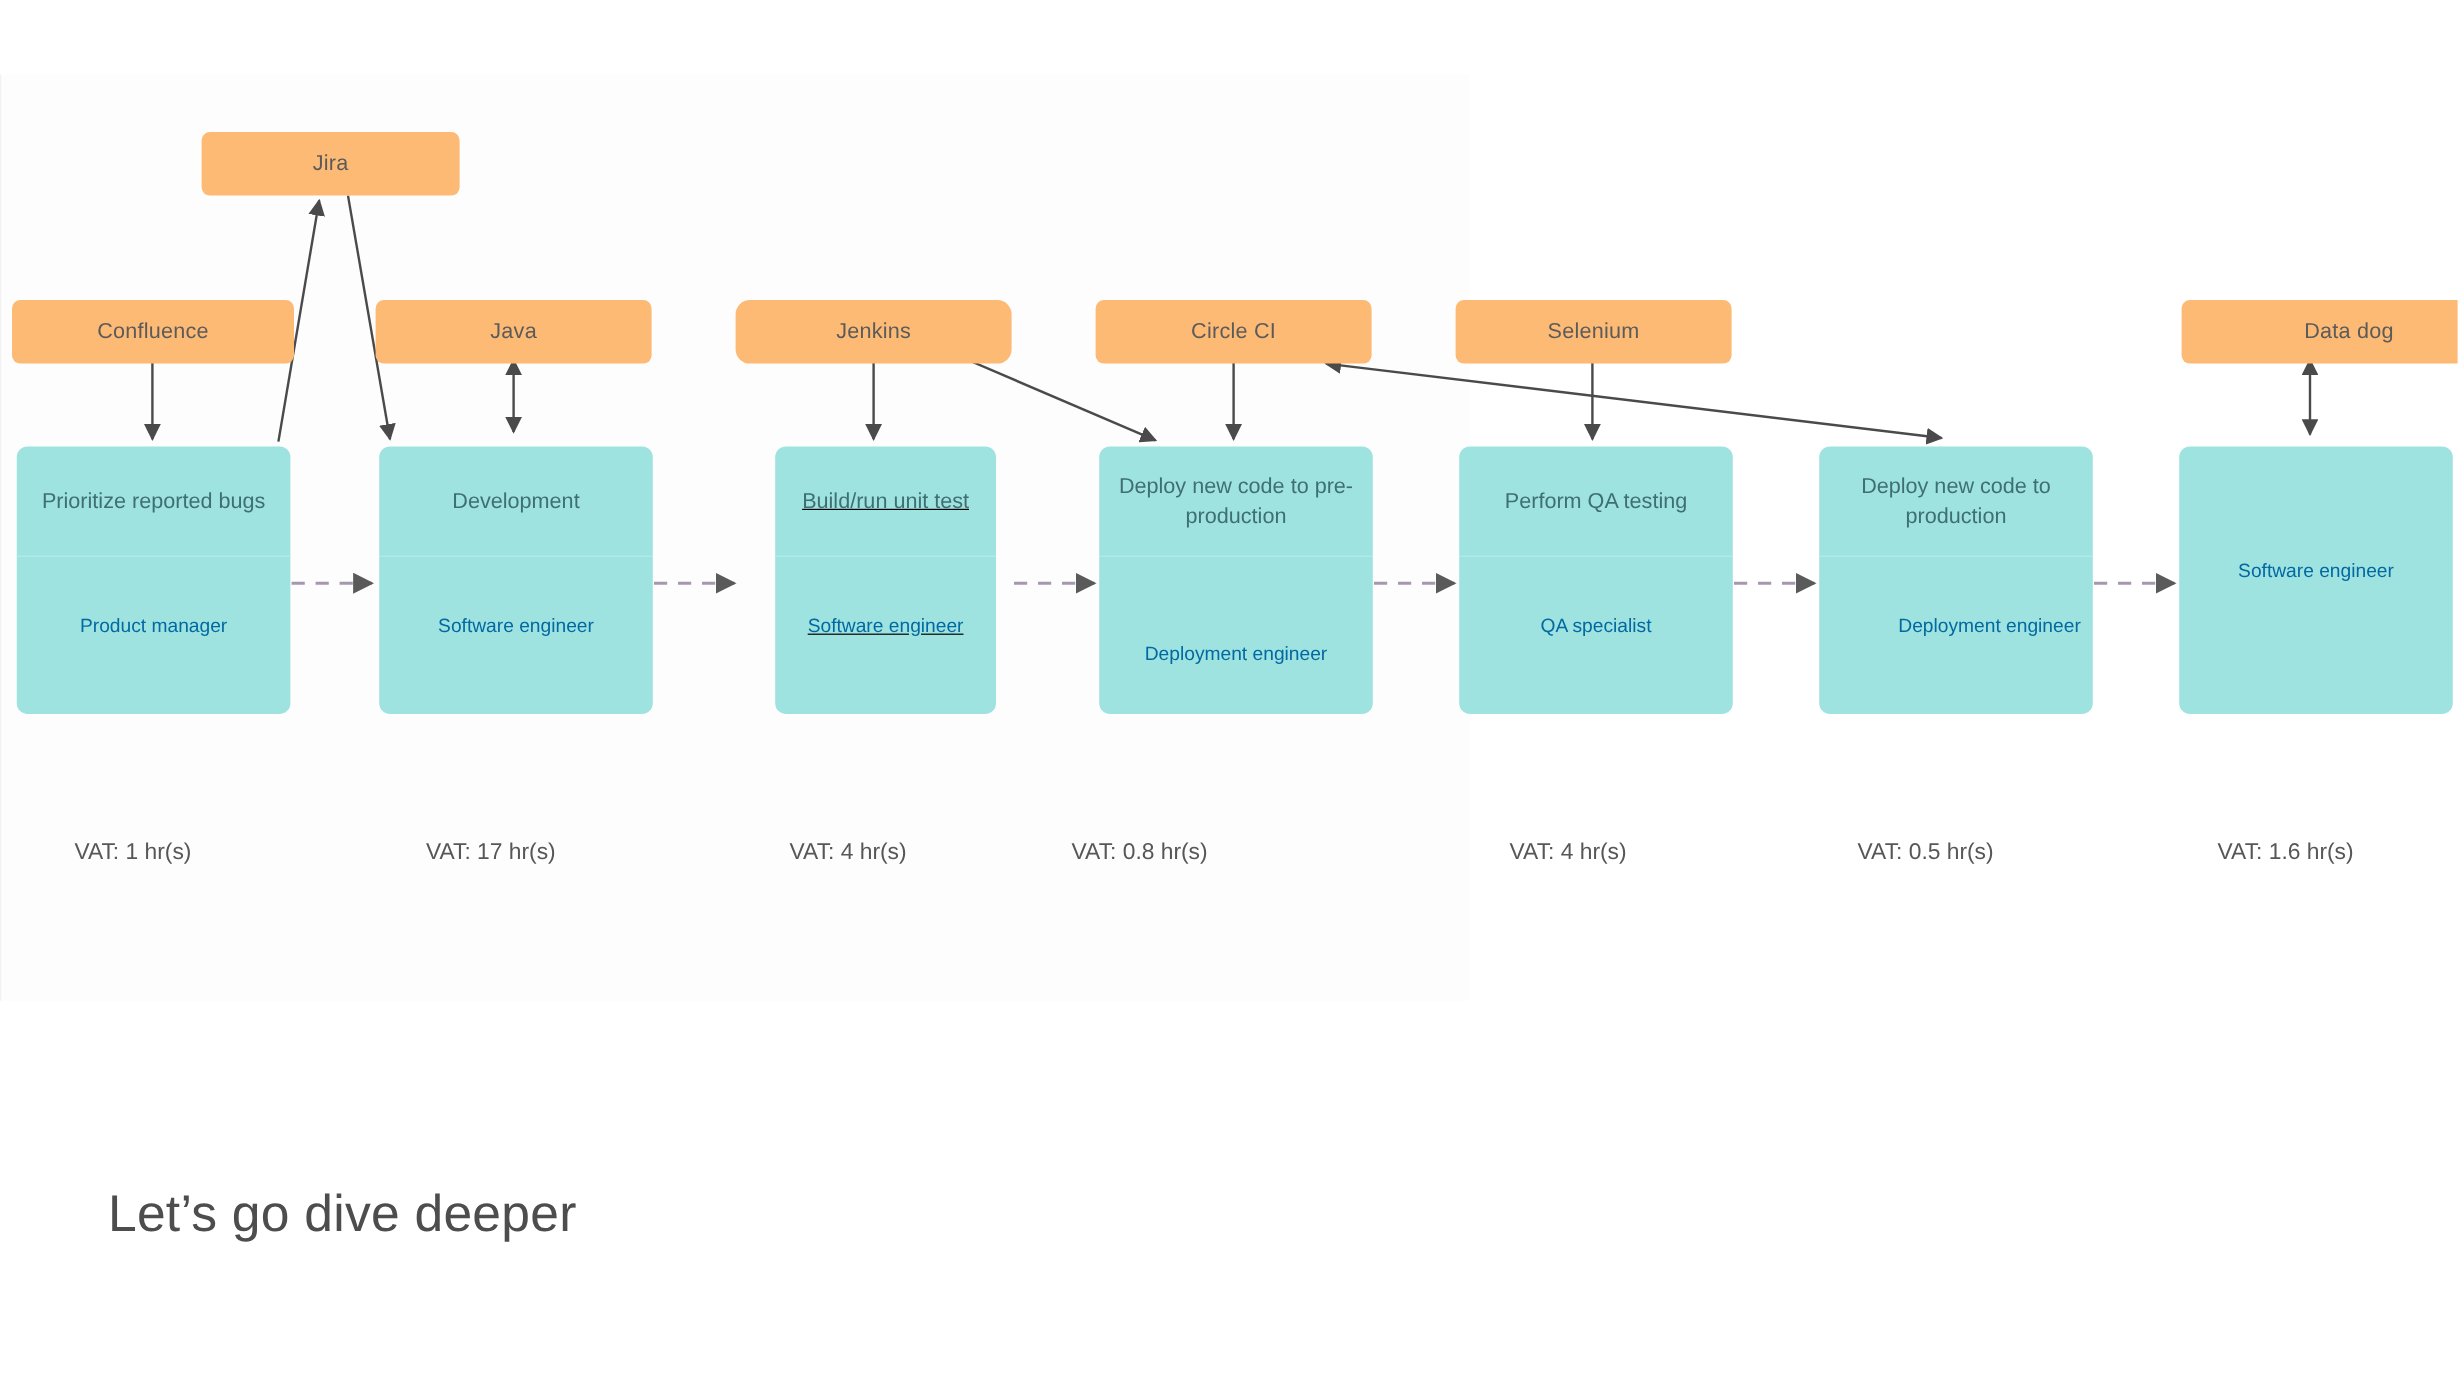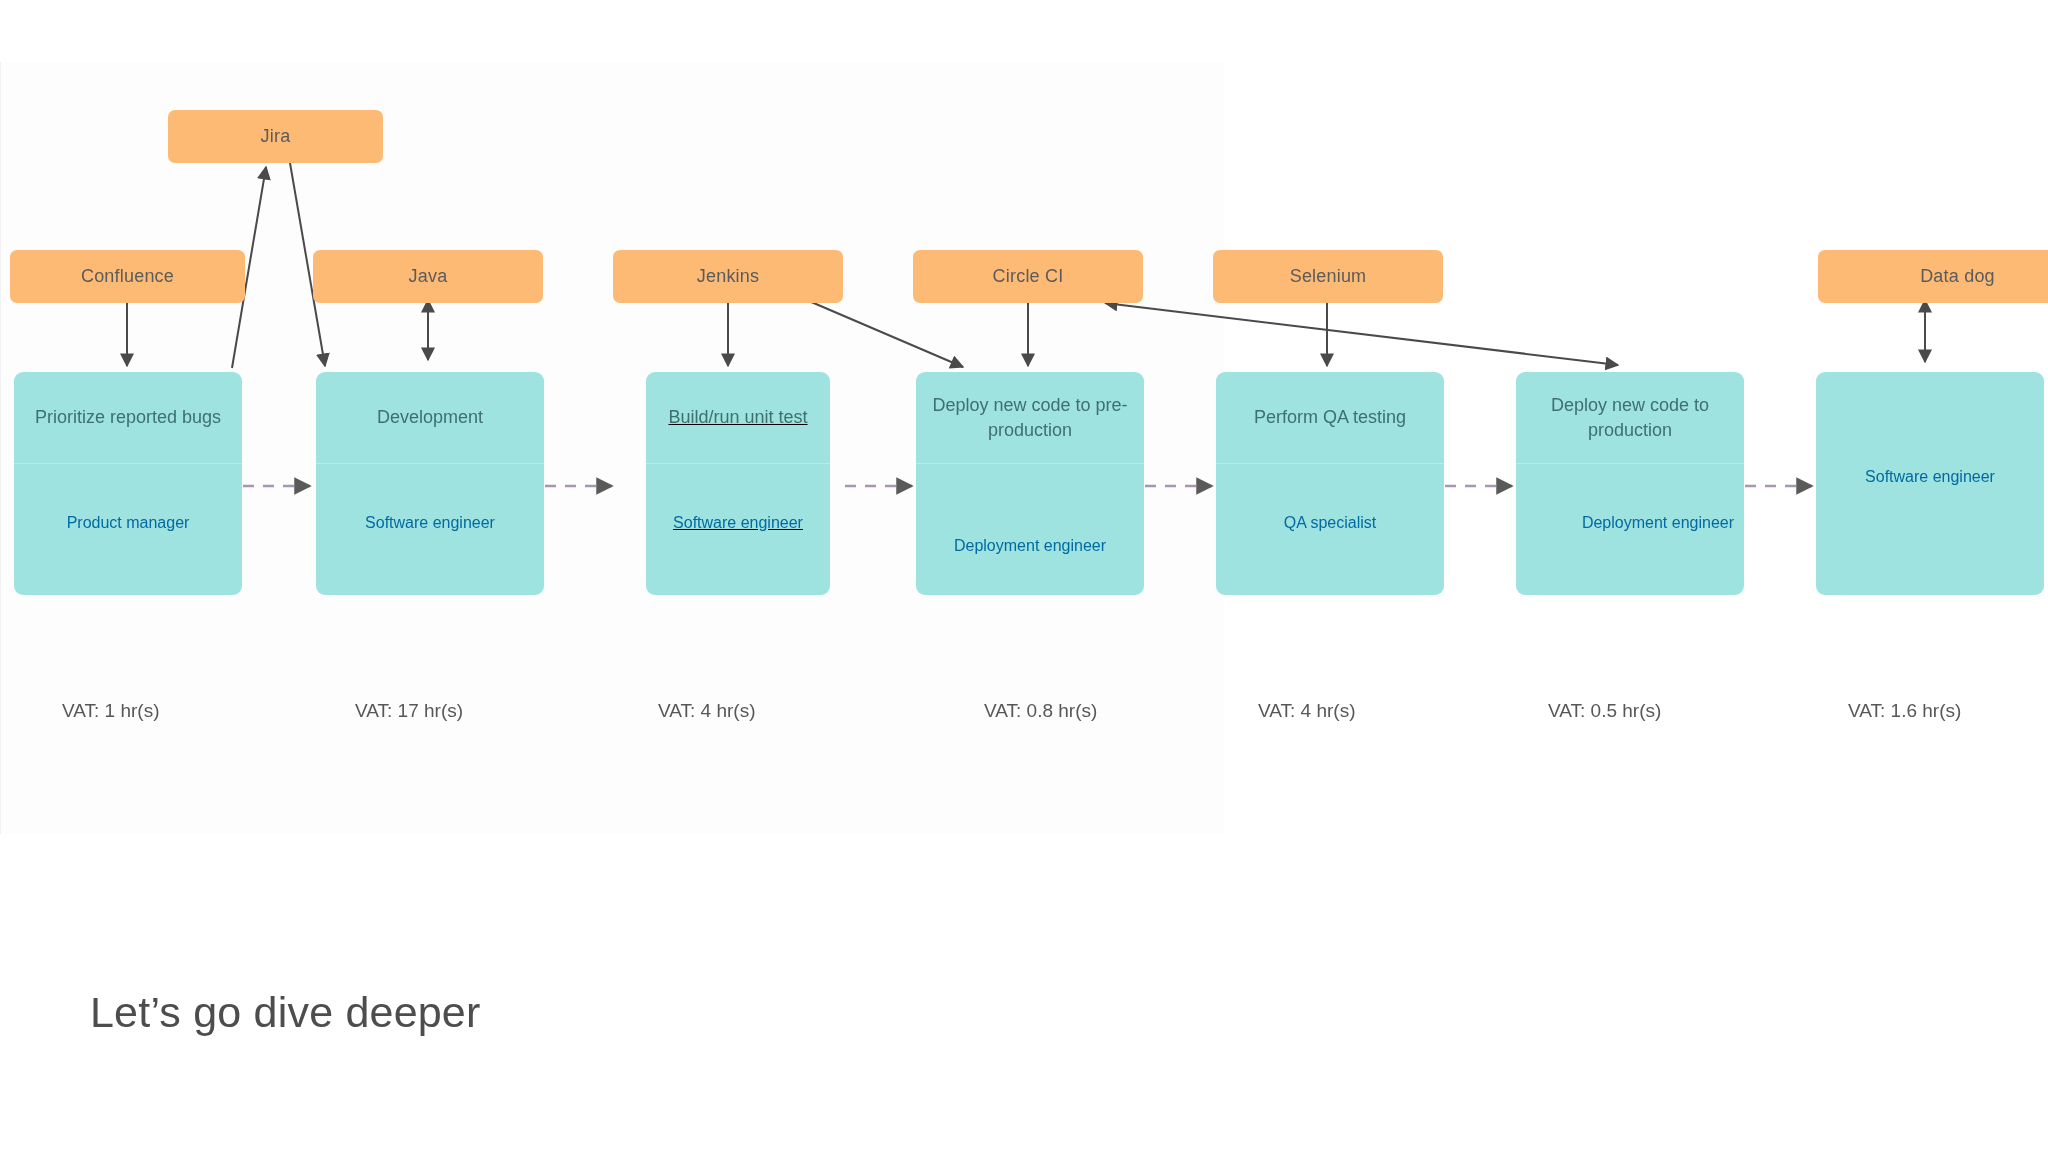--- a/index.html
+++ b/index.html
@@ -168,21 +168,21 @@
   </div>
 
   <div class="tool-box" style="left:10px; top:250px; width:235px;">
     <span>Confluence</span>
   </div>
 
   <div class="tool-box" style="left:313px; top:250px; width:230px;">
     <span>Java</span>
   </div>
 
-  <div class="tool-box" style="left:613px; top:250px; width:230px;">
+  <div class="tool-box" style="left:613px; top:250px; width:230px;border-radius:12px;">
     <span>Jenkins</span>
   </div>
 
   <div class="tool-box" style="left:913px; top:250px; width:230px;">
     <span>Circle CI</span>
   </div>
 
   <div class="tool-box" style="left:1213px; top:250px; width:230px;">
     <span>Selenium</span>
   </div>
@@ -221,20 +221,20 @@
     <div class="step-bottom">Deployment engineer</div>
   </div>
 
   <div class="step-box" style="left:1816px; width:228px;">
     <div class="step-bottom">Software engineer</div>
   </div>
 
   <div class="vat" style="left:62px;">VAT: 1 hr(s)</div>
   <div class="vat" style="left:355px;">VAT: 17 hr(s)</div>
   <div class="vat" style="left:658px;">VAT: 4 hr(s)</div>
-  <div class="vat" style="left:984px;text-align:right;">VAT: 0.8 hr(s)</div>
+  <div class="vat" style="left:893px;text-align:right;">VAT: 0.8 hr(s)</div>
   <div class="vat" style="left:1258px;">VAT: 4 hr(s)</div>
   <div class="vat" style="left:1548px;">VAT: 0.5 hr(s)</div>
   <div class="vat" style="left:1848px;">VAT: 1.6 hr(s)</div>
 
 </div>
 
 <div class="caption">Let’s go dive deeper</div>
 
 </body></html>

